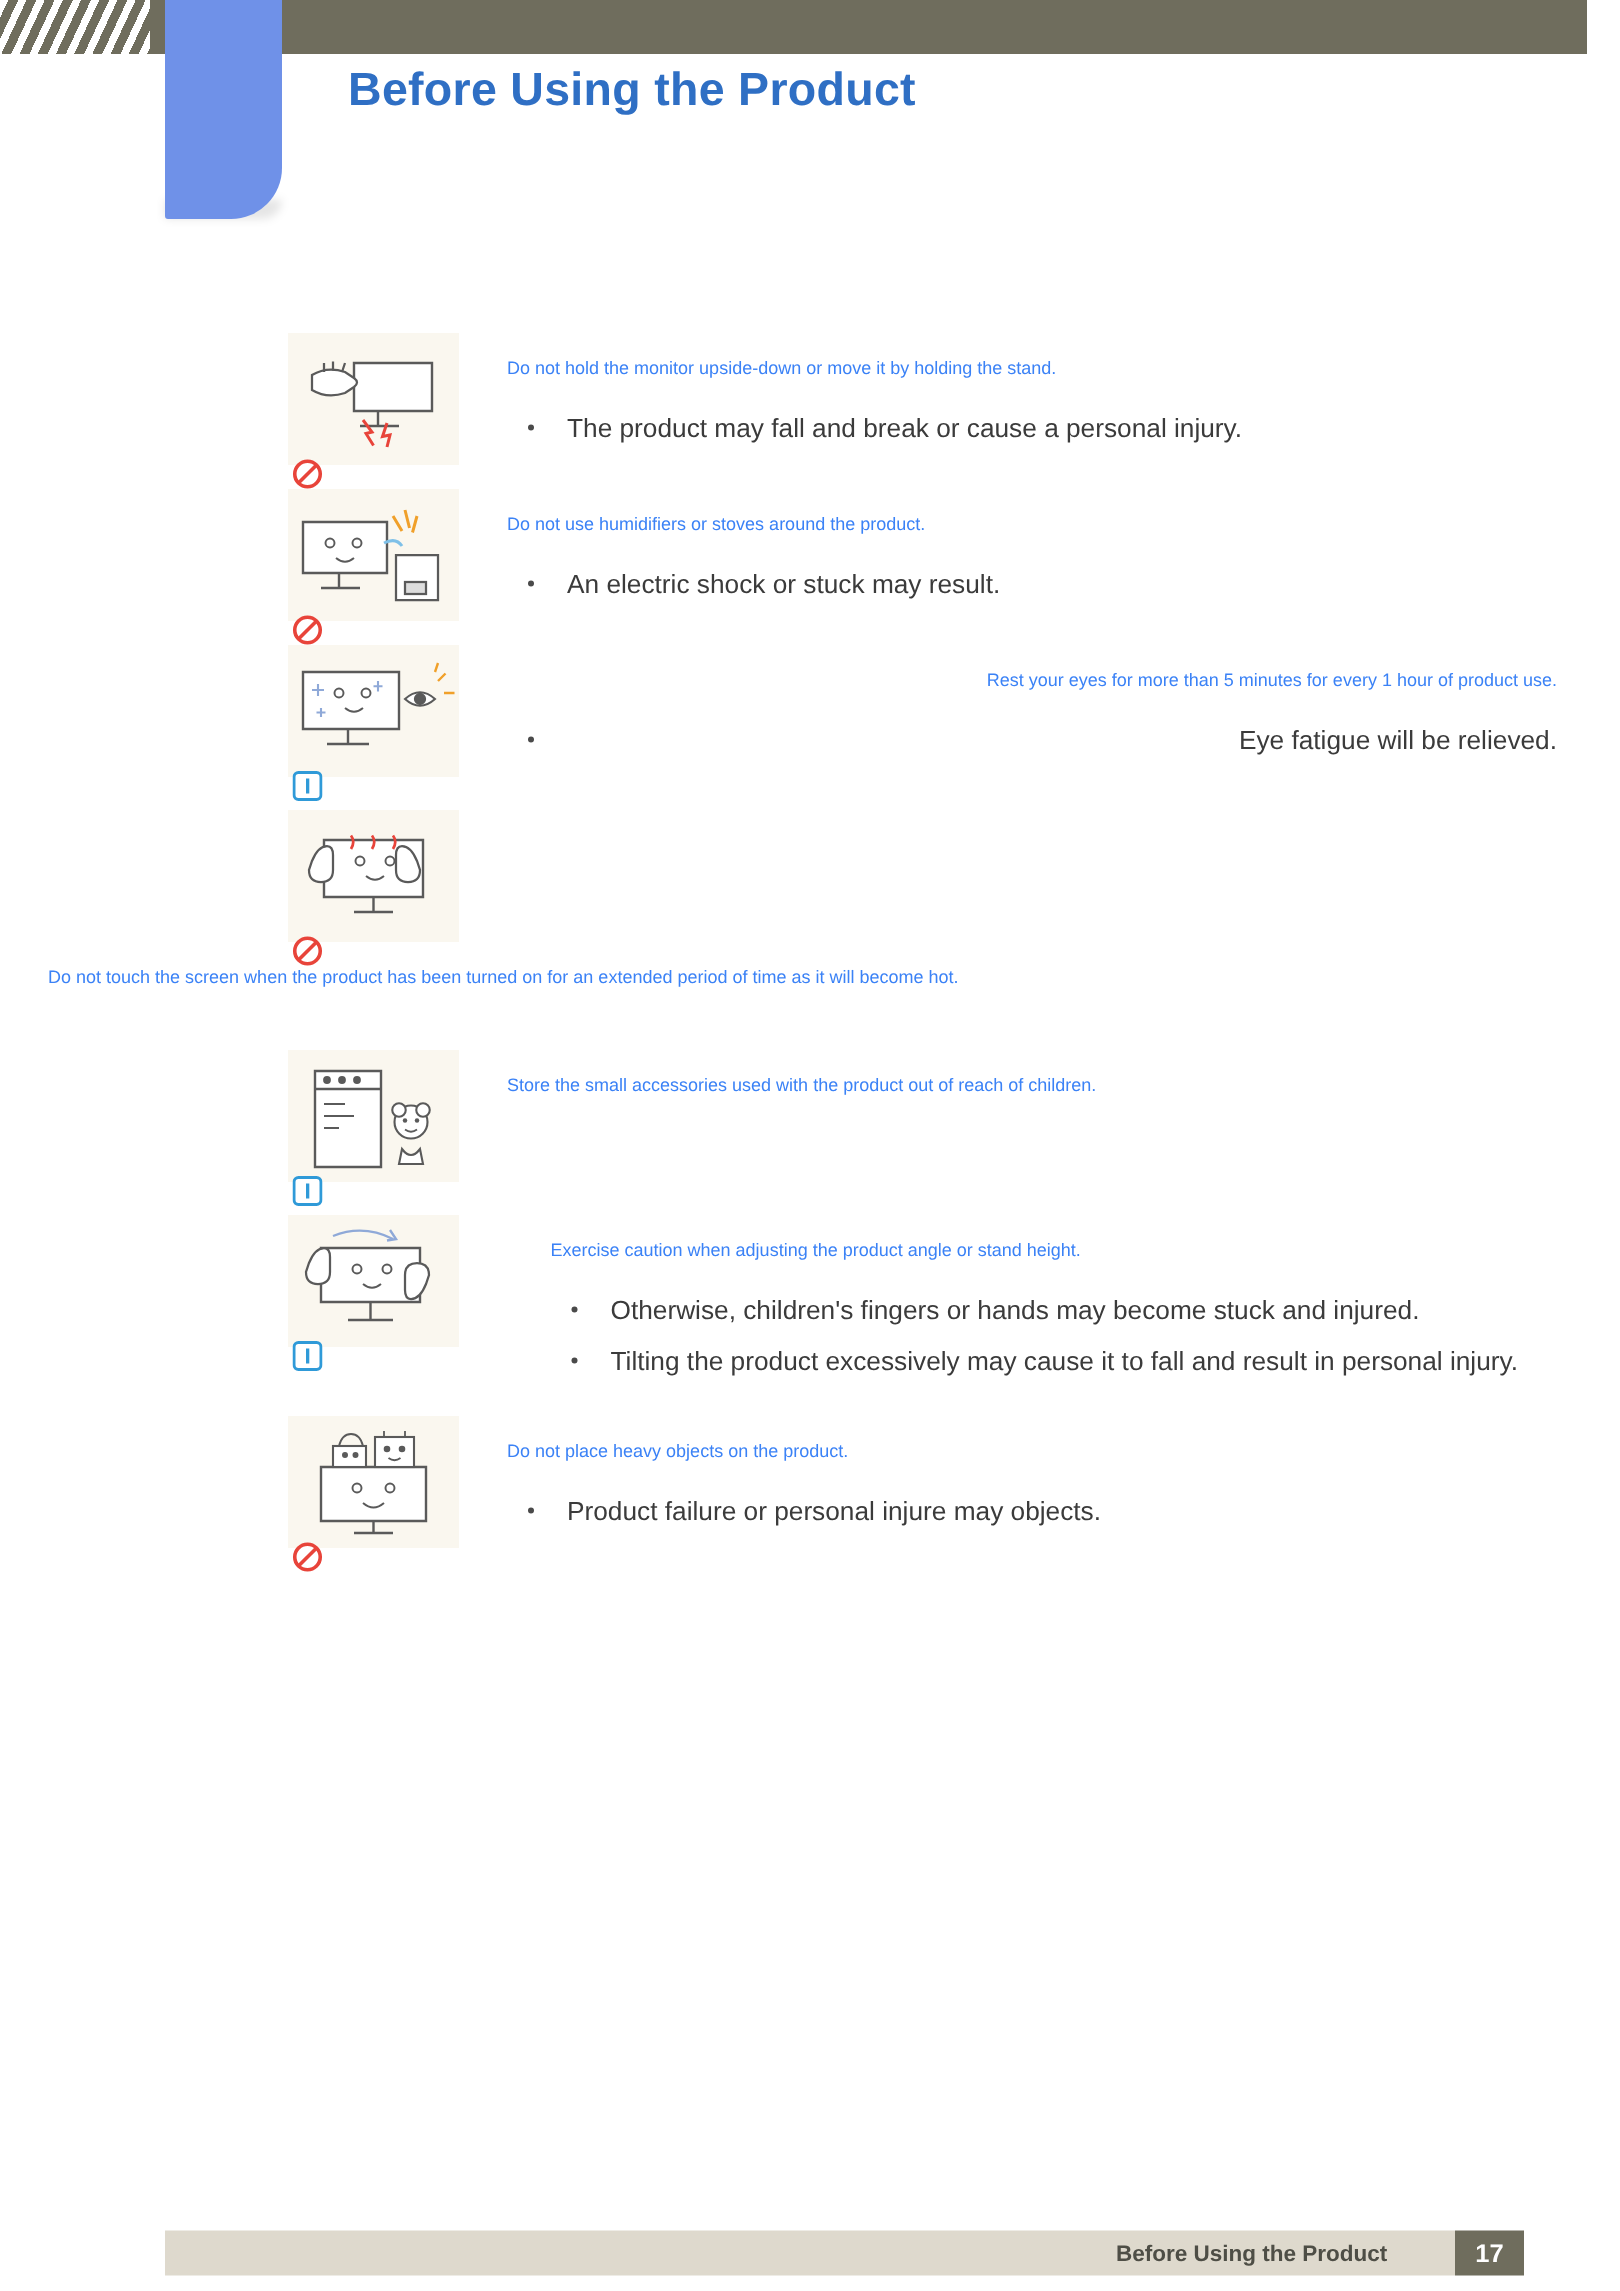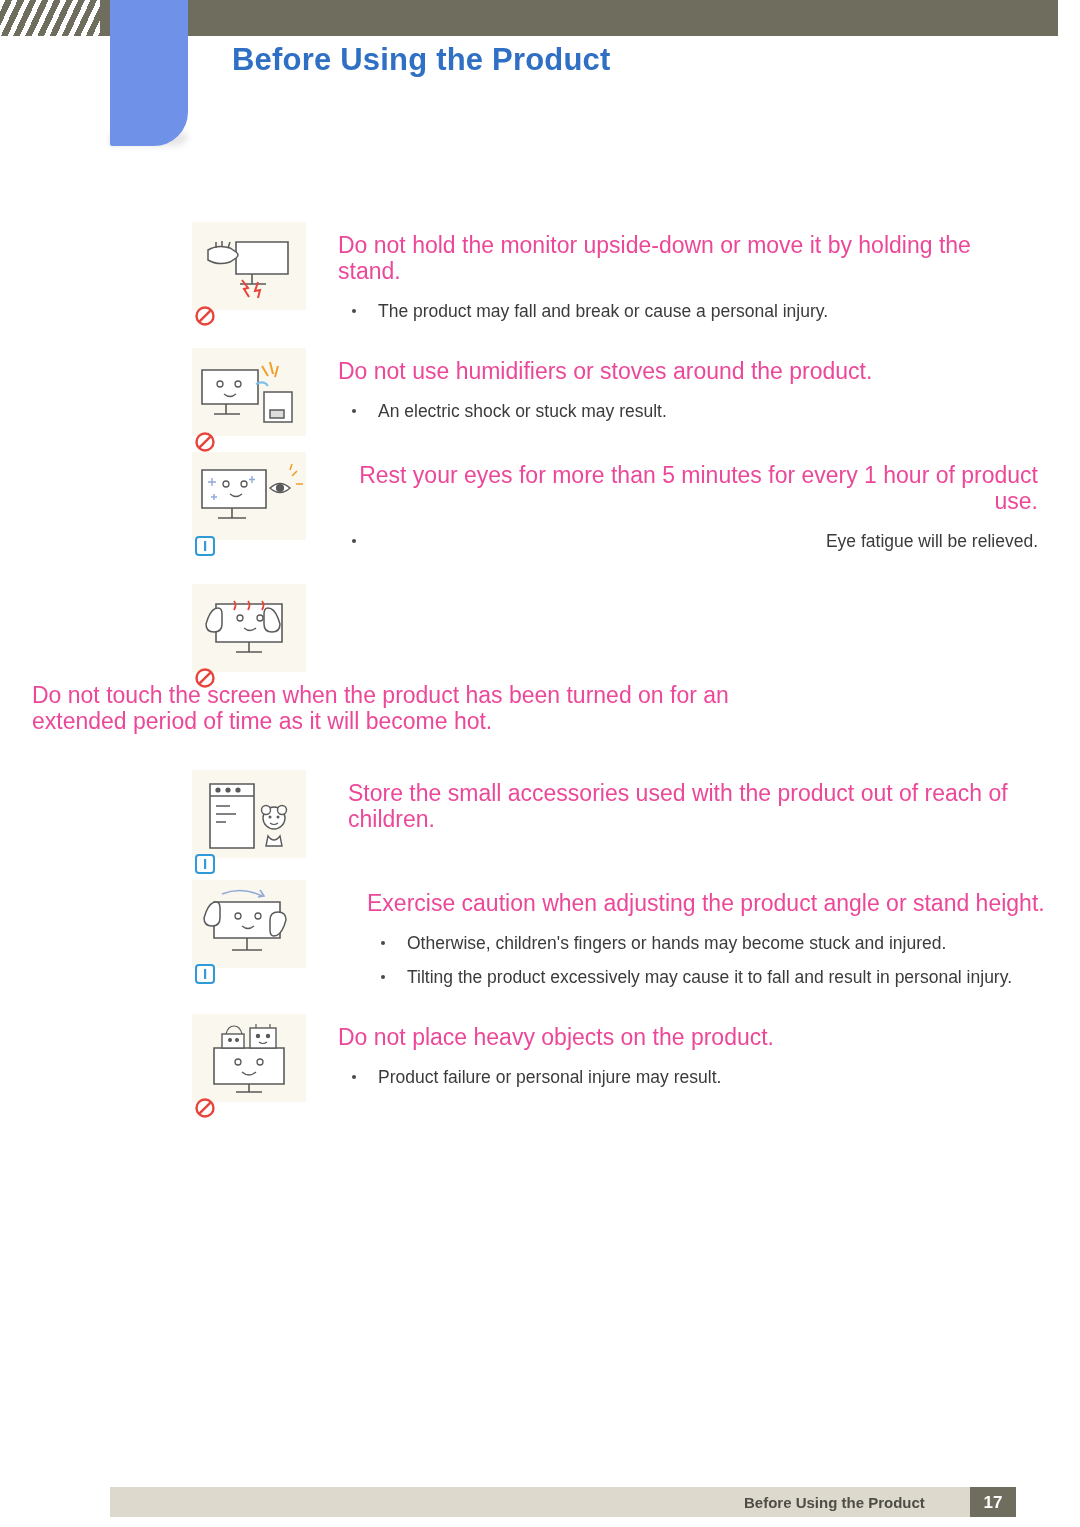--- a/index.html
+++ b/index.html
@@ -106,22 +106,22 @@
     bottom: -16px;
     width: 20px;
     height: 20px;
   }
   .text-cell {
     margin-left: 32px;
     padding-top: 10px;
     width: 700px;
   }
   .main-line {
-    font-size: 23px;
-    color: #ec4899;
+    font-size: 12px;
+    color: #3b82f6;
     line-height: 26px;
     margin: 0 0 14px 0;
   }
   .bullet-line {
     font-size: 17.5px;
     color: #3b3b3b;
     line-height: 26px;
     margin: 0 0 8px 0;
     padding-left: 40px;
     position: relative;
@@ -321,21 +321,21 @@
           <circle cx="10" cy="10" r="8.5" fill="#ffffff" stroke="#e8443a" stroke-width="2.4"></circle>
           <line x1="4.3" y1="15.7" x2="15.7" y2="4.3" stroke="#e8443a" stroke-width="2.4"></line>
         </svg>
       </div>
     </div>
     <div class="text-cell">
       <p class="main-line">Do not touch the screen when the product has been turned on for an extended period of time as it will become hot.</p>
     </div>
   </div>
 
-  <div class="safety-row" style="margin-bottom:22px;gap:10px;">
+  <div class="safety-row" style="margin-bottom:22px;">
     <div class="icon-cell">
       <div class="icon-box">
         <svg class="icon-svg" width="114" height="88" viewBox="0 0 114 88">
           <rect x="0" y="0" width="114" height="88" fill="#faf7ef"></rect>
           <g stroke="#5a5a5a" stroke-width="1.6" fill="#ffffff">
             <path d="M18 14 L62 14 L62 78 L18 78 Z"></path>
             <path d="M18 26 L62 26"></path>
           </g>
           <g fill="#5a5a5a">
             <circle cx="26" cy="20" r="2.6"></circle>
@@ -439,21 +439,21 @@
       </div>
       <div class="badge">
         <svg width="20" height="20" viewBox="0 0 20 20">
           <circle cx="10" cy="10" r="8.5" fill="#ffffff" stroke="#e8443a" stroke-width="2.4"></circle>
           <line x1="4.3" y1="15.7" x2="15.7" y2="4.3" stroke="#e8443a" stroke-width="2.4"></line>
         </svg>
       </div>
     </div>
     <div class="text-cell">
       <p class="main-line">Do not place heavy objects on the product.</p>
-      <p class="bullet-line"><span class="dot"></span><span>Product failure or personal injure may result.</span></p>
+      <p class="bullet-line"><span class="dot"></span><span>Product failure or personal injure may objects.</span></p>
     </div>
   </div>
 
 </div>
 
 <div class="footer-bar"></div>
 <div class="footer-text">Before Using the Product</div>
 <div class="footer-pagebox"></div>
 <div class="footer-page">17</div>
 

